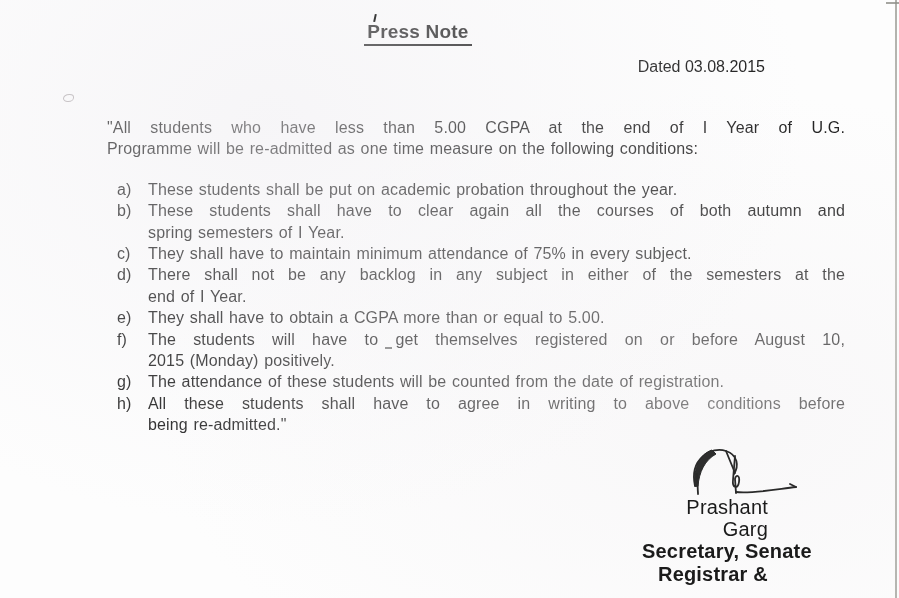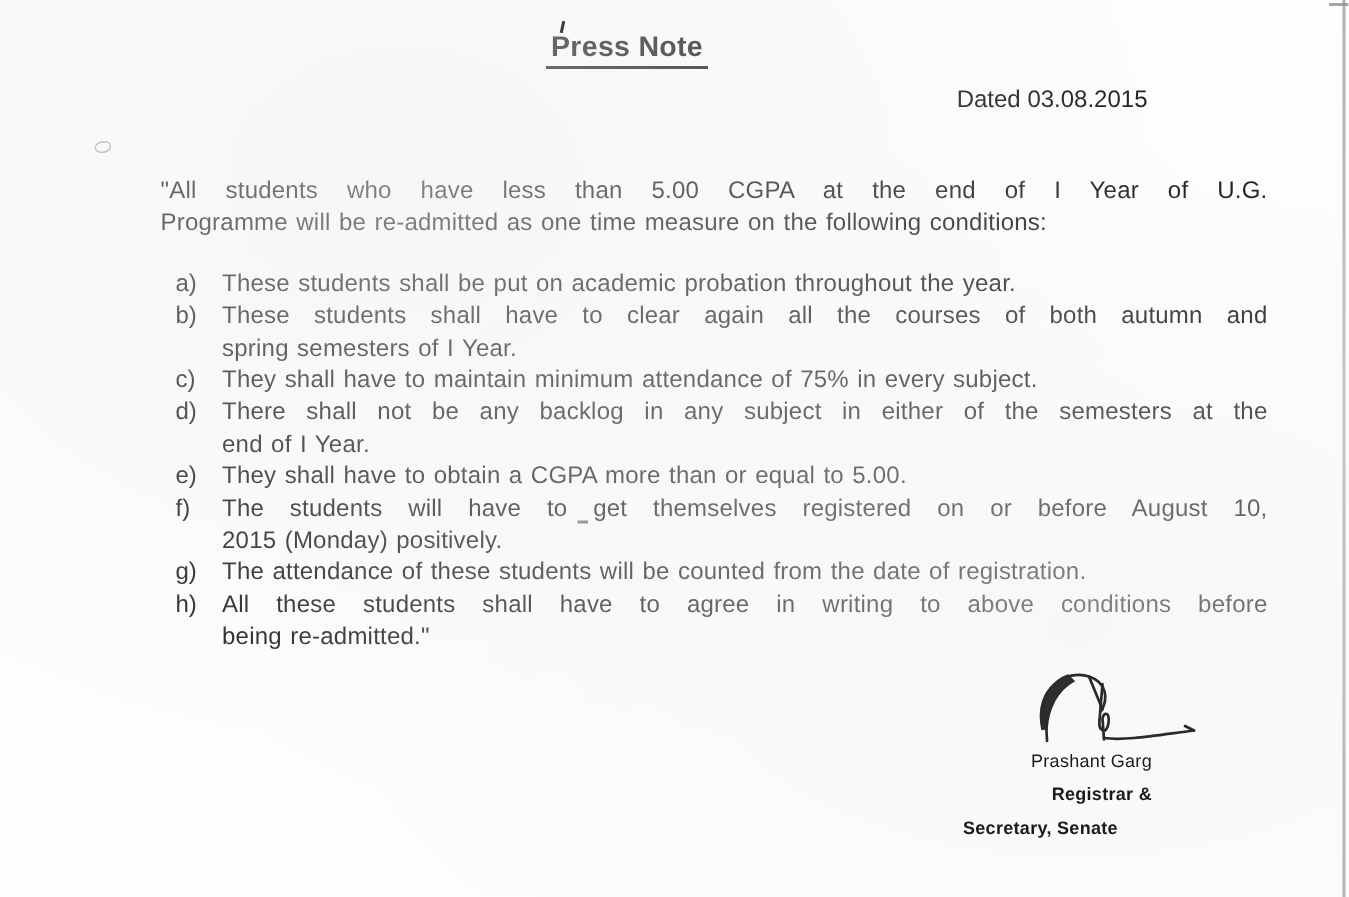--- a/index.html
+++ b/index.html
@@ -62,21 +62,21 @@
   }
   .line.just { text-align:justify; text-align-last:justify; }
 
   .intro { margin:41px 54px 0 107px; }
 
   .conditions { margin:19px 54px 0 117px; padding:0; list-style:none; }
   .cond { display:flex; }
   .lbl { width:31px; flex:none; font-size:16px; line-height:21.4px; }
   .cond-body { flex:1; min-width:0; }
 
-  .sig { margin:8px 0 0 642px; width:126px; font-size:12px; position:relative; }
+  .sig { margin:8px 0 0 642px; width:126px; font-size:20px; position:relative; }
   .scribble { display:block; margin:0 0 0 44px; }
   .sig-name  { text-align:right; line-height:22px; letter-spacing:.2px; }
   .sig-title { font-weight:bold; line-height:23px; letter-spacing:.2px; white-space:nowrap; }
   .sig-title.t0 { text-align:right; }
   .sig-title.t1, .sig-title.t2 { text-align:left; }
 </style>
 </head>
 <body>
 
 <div class="paper"></div>
@@ -158,15 +158,15 @@
       <path d="M9,42 C3,14 26,2 40,7 C52,11 53,22 48,30"></path>
       <path d="M9,42 C7,24 14,10 26,6 L30,10 C19,16 13,28 12,42 Z" fill="#2e2e2e" stroke-width="1"></path>
       <path d="M11,30 L12,50"></path>
       <path d="M40,7 L49,29"></path>
       <path d="M49,12 L47,36 C46,44 52,46 53,38 C54,31 50,30 49,35 L50,49"></path>
       <path d="M50,48 C64,50 86,46 110,43"></path>
       <path d="M104,40 L110,43"></path>
     </g>
   </svg>
   <div class="sig-name">Prashant Garg</div>
+  <div class="sig-title t1">Secretary, Senate</div>
   <div class="sig-title t0">Registrar &amp;</div>
-  <div class="sig-title t1">Secretary, Senate</div>
 </div>
 
 </body></html>

